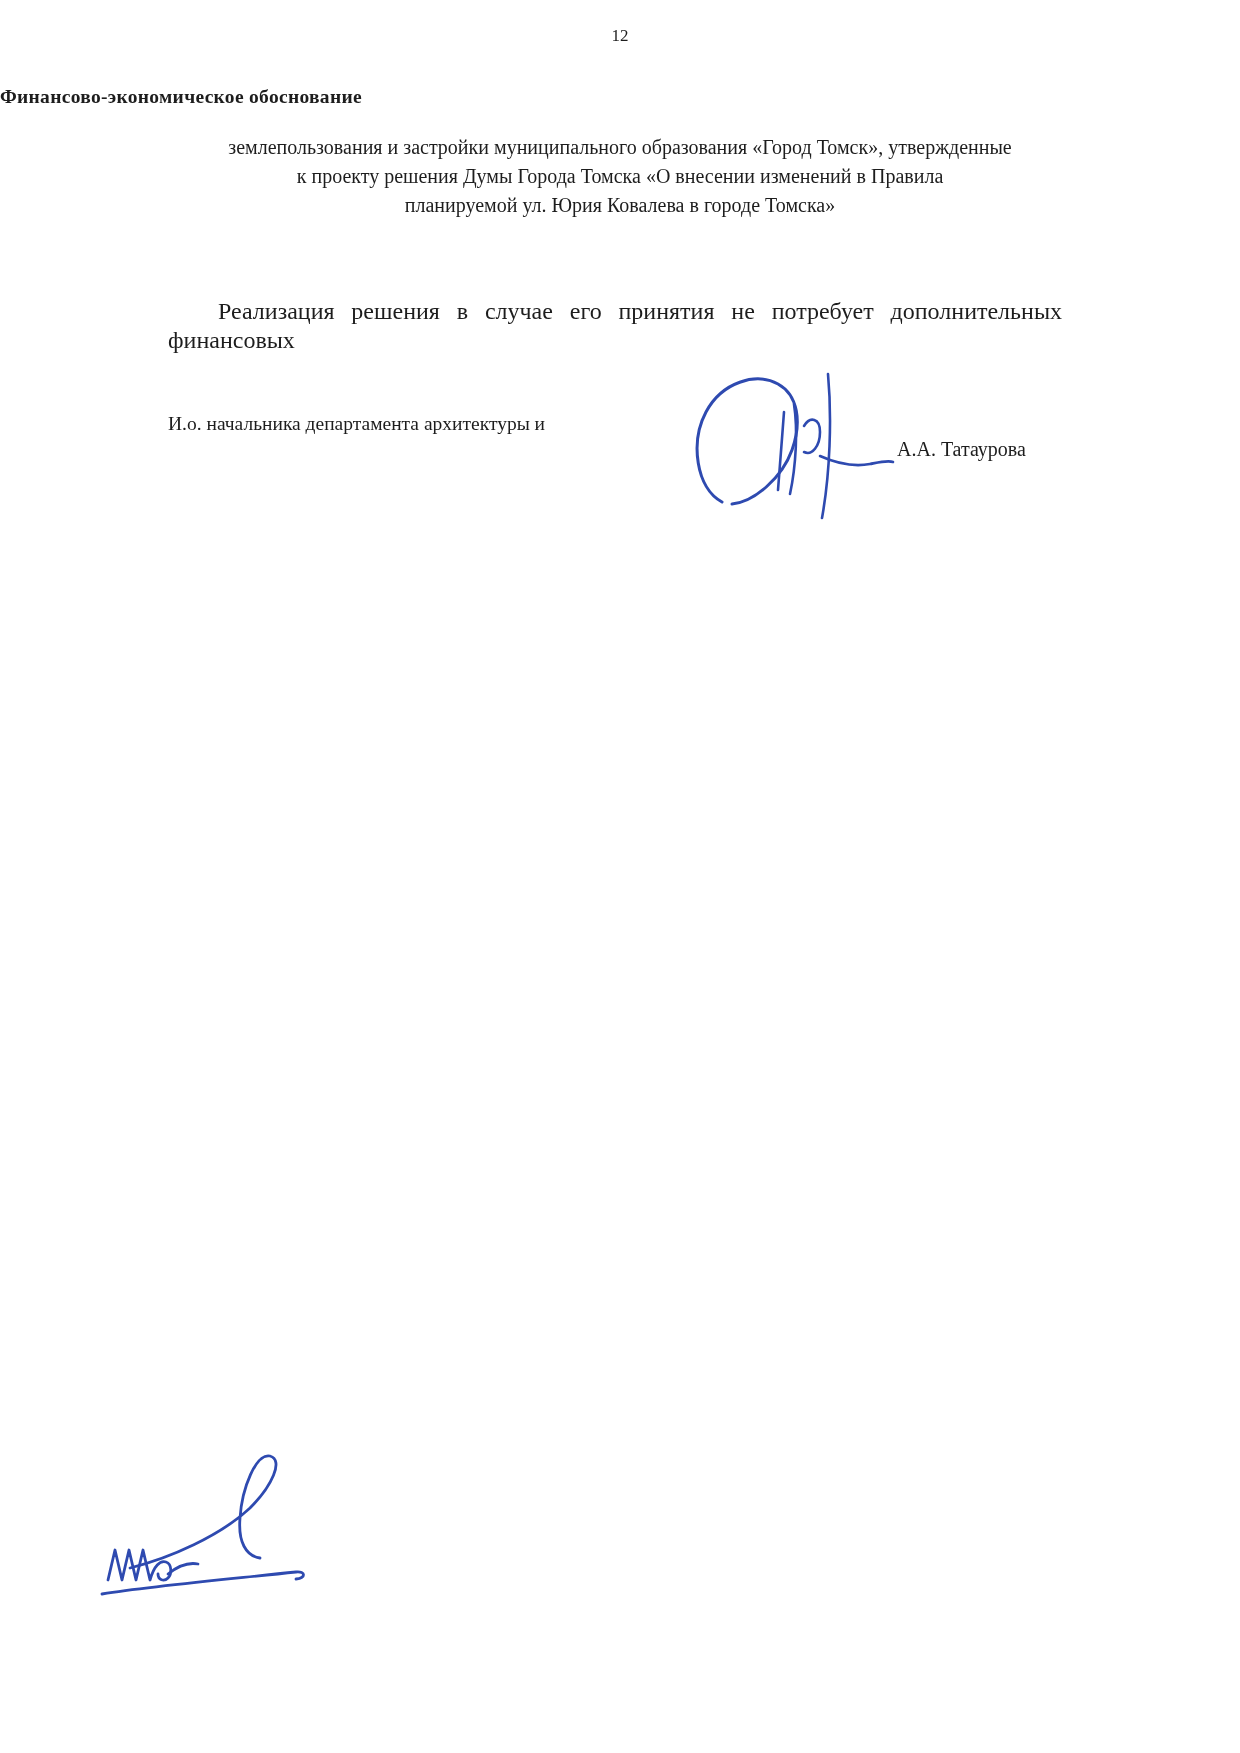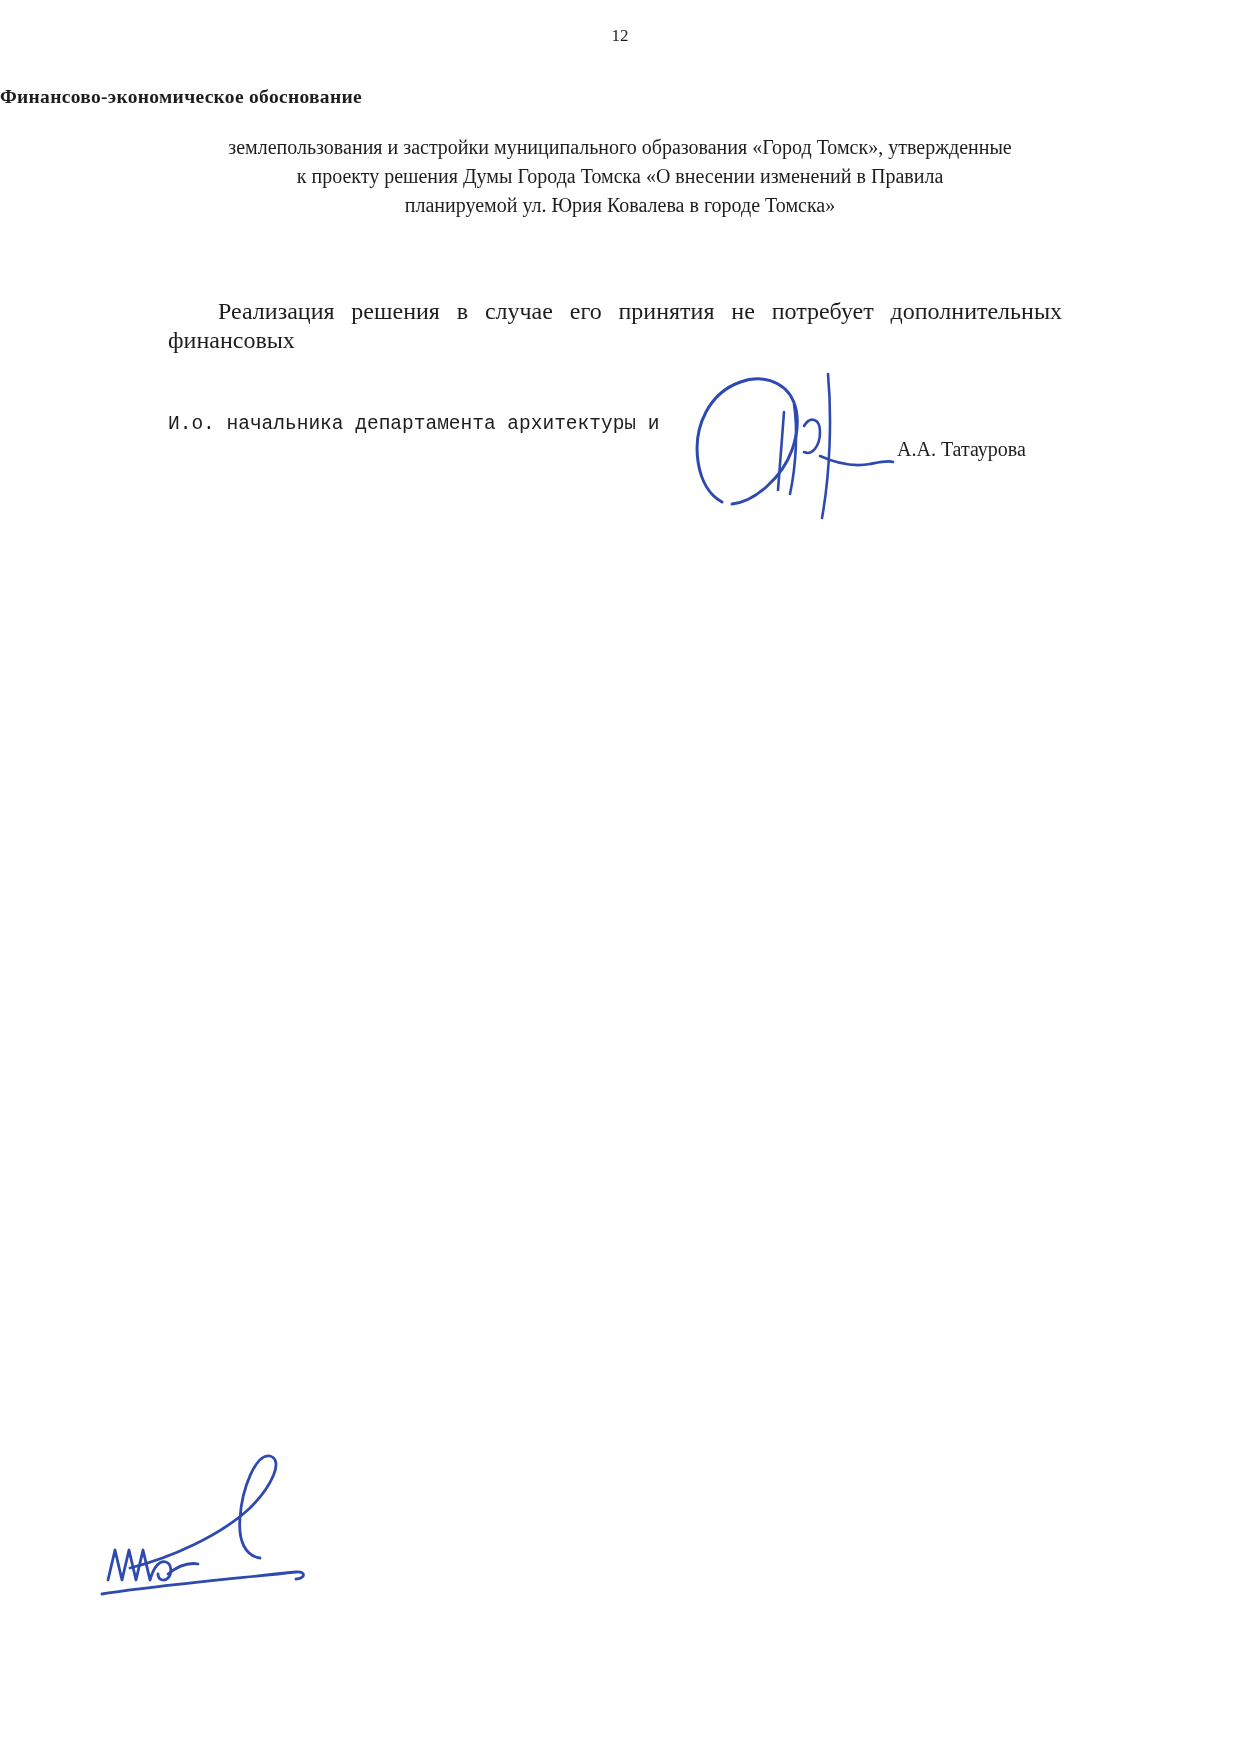--- a/index.html
+++ b/index.html
@@ -47,21 +47,20 @@
     text-indent: 50px;
     text-align: justify;
     text-align-last: justify;
   }
   .sig-position {
     position: absolute;
     top: 410px; left: 168px;
     width: 540px;
     font-size: 19.5px;
     line-height: 28px;
-    font-family: Liberation Mono, monospace;
   }
   .sig-name {
     position: absolute;
     top: 438px; left: 897px;
     font-size: 20px;
     white-space: nowrap;
   }
   .sig-svg { position: absolute; pointer-events: none; }
   .sig-main   { left: 688px; top: 370px; width: 215px; height: 152px; }
   .sig-bottom { left: 100px; top: 1446px; width: 210px; height: 152px; }

